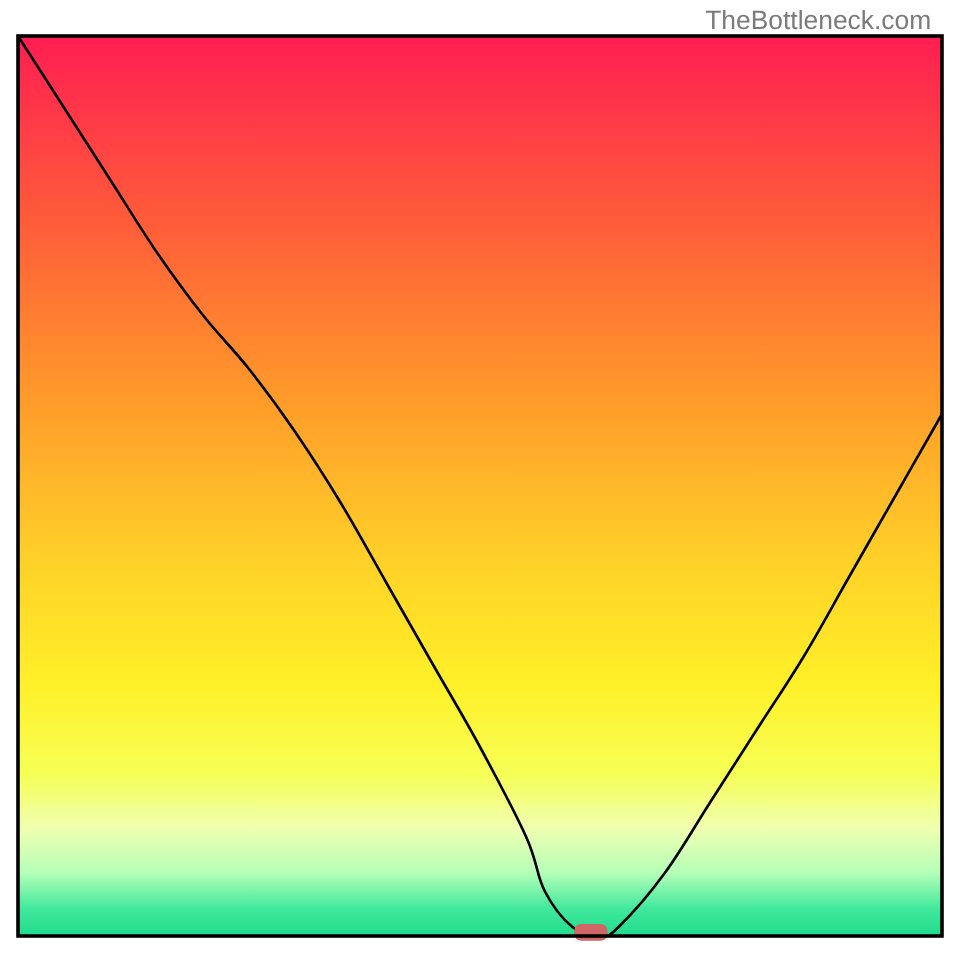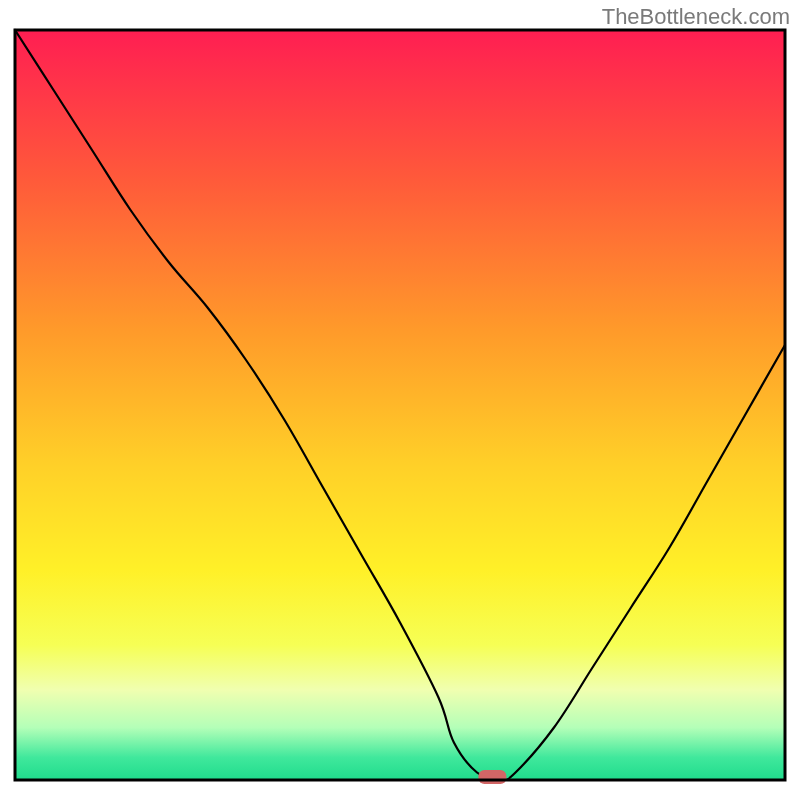--- a/index.html
+++ b/index.html
@@ -11,21 +11,21 @@
     font-family: Arial, Helvetica, sans-serif;
   }
   .container {
     position: relative;
     width: 800px;
     height: 800px;
   }
   .watermark {
     position: absolute;
     top: 4px;
-    right: 10px;
+    right: 24px;
     font-size: 22px;
     font-weight: 500;
     color: #7a7a7a;
     z-index: 20;
   }
   svg {
     display: block;
   }
 </style>
 </head>

